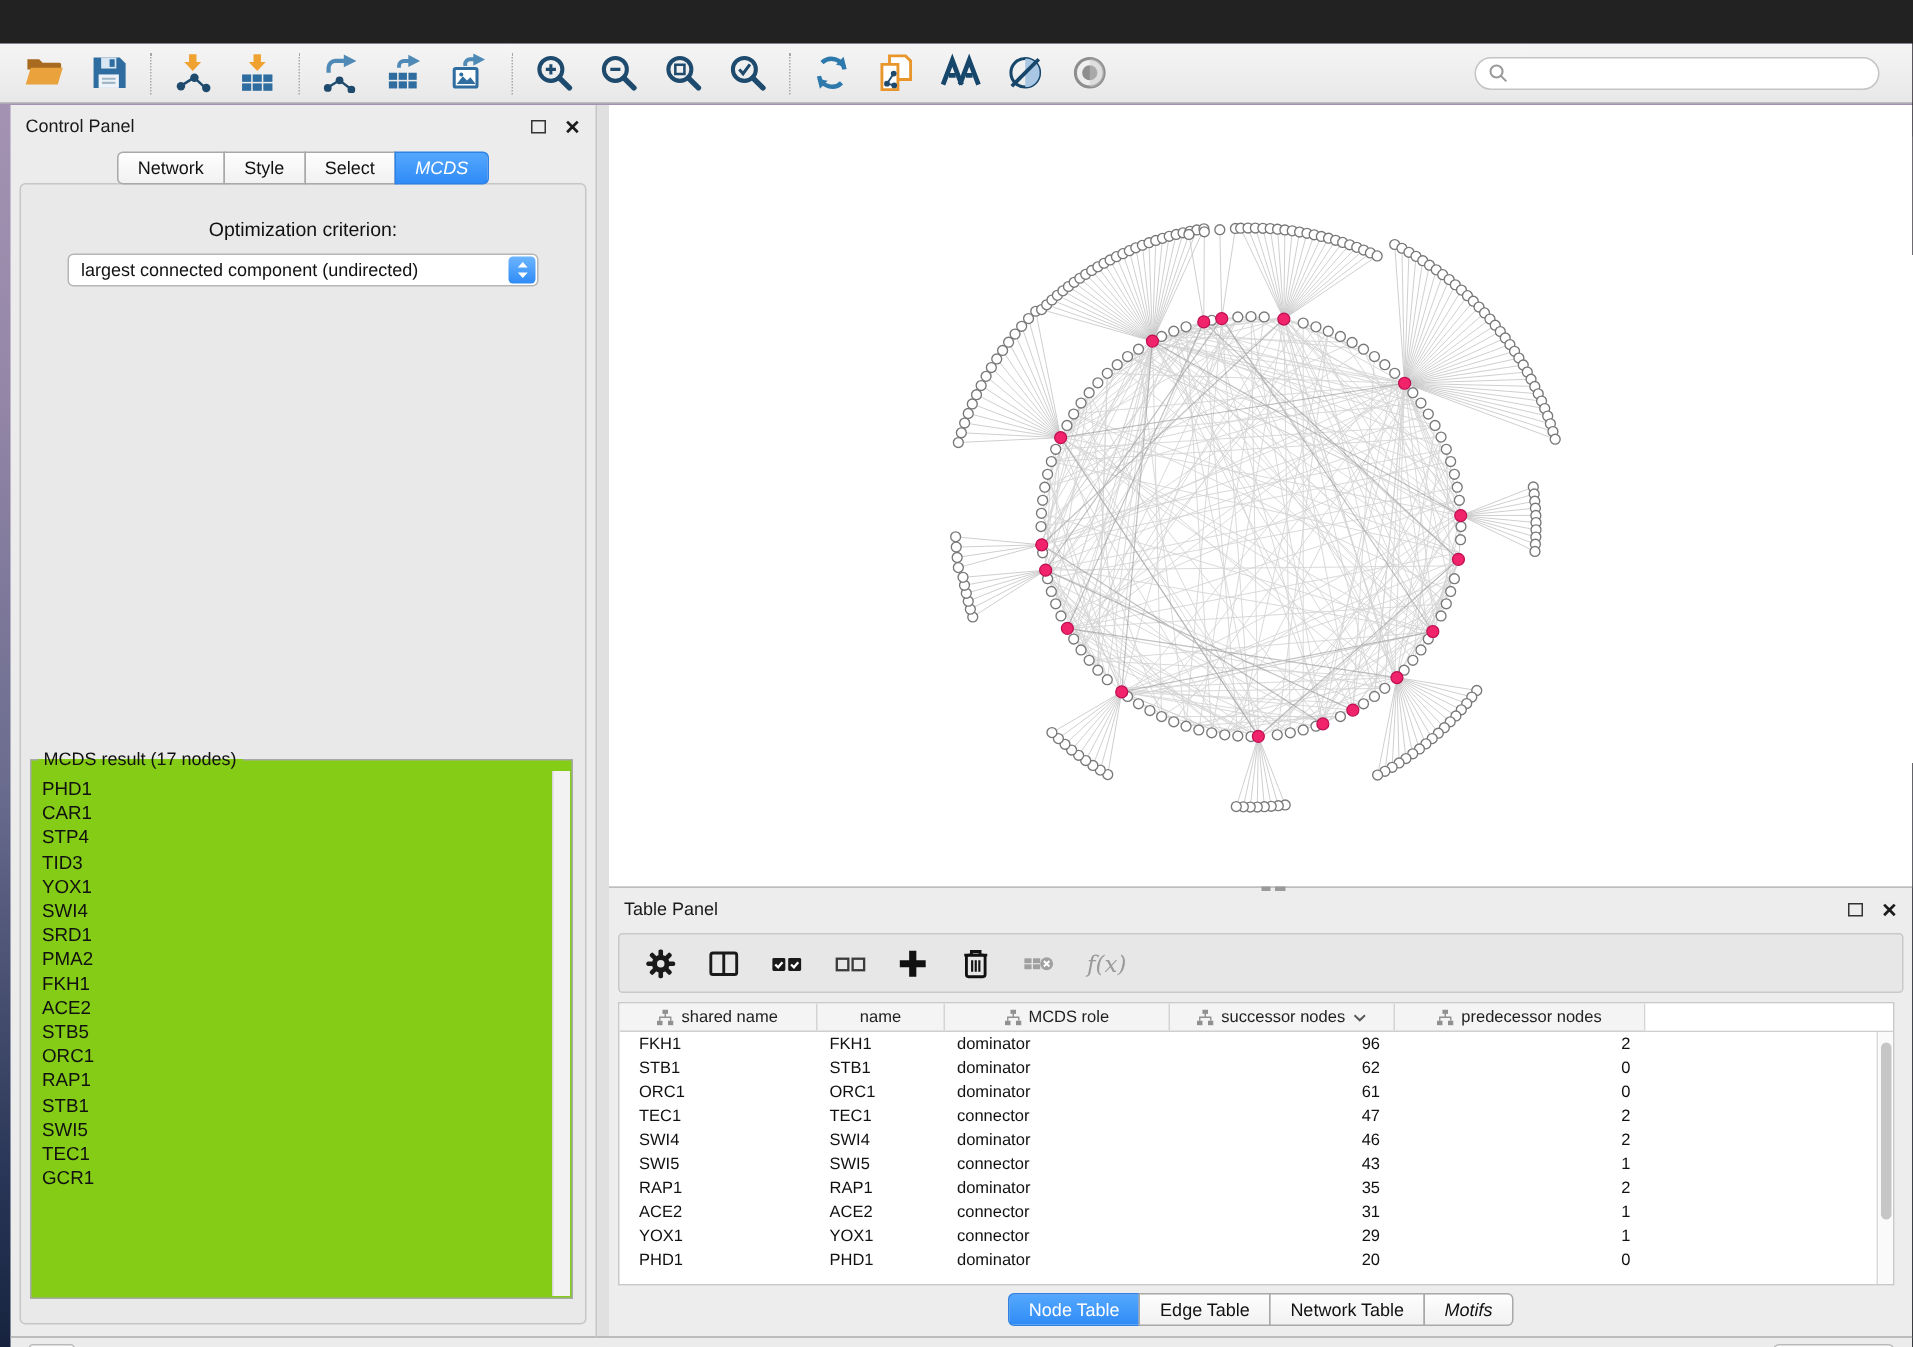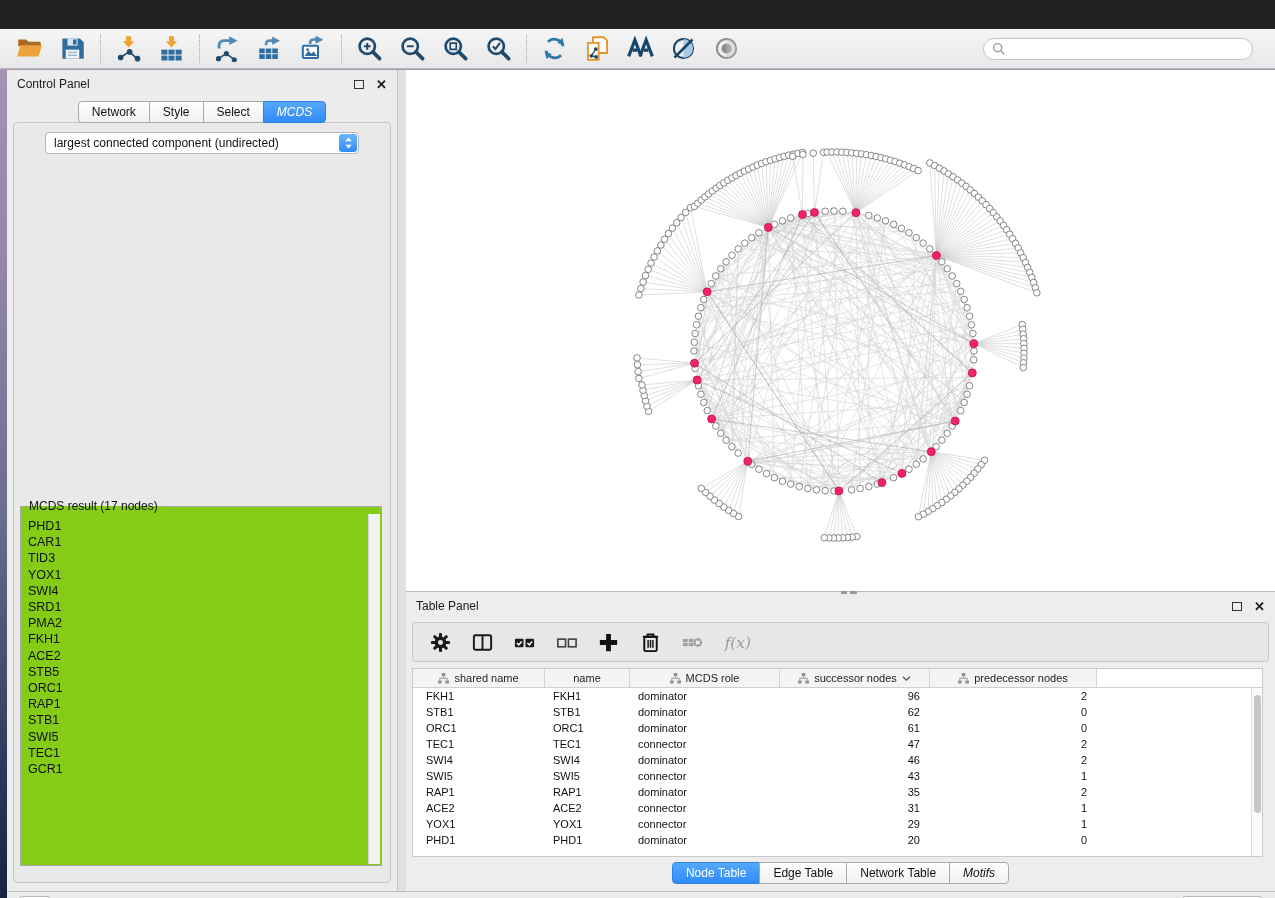--- a/index.html
+++ b/index.html
@@ -280,35 +280,37 @@
       <span class="win-float"></span>
       <span class="win-close">✕</span>
     </div>
     <div class="cp-tabs seg-tabs" id="cp-tabs">
         <span class="seg">Network</span>
         <span class="seg">Style</span>
         <span class="seg">Select</span>
         <span class="seg active">MCDS</span>
       </div>
     <div class="cp-body">
+      <div class="opt-label">Optimization criterion:</div>
       <div class="opt-select">
         <span>largest connected component (undirected)</span>
         <span class="stepper">
           <svg width="9" height="14" viewBox="0 0 9 14">
               <path d="M1.2 5.3L4.5 1.6 7.8 5.3z" fill="#fff"></path>
               <path d="M1.2 8.7L4.5 12.4 7.8 8.7z" fill="#fff"></path>
             </svg>
         </span>
       </div>
       <fieldset class="mcds-box">
         <legend>MCDS result (17 nodes)</legend>
         <div style="position:absolute; inset:0;">
           <div class="mcds-list" id="mcds-list">
               <div class="mcds-item">PHD1</div>
               <div class="mcds-item">CAR1</div>
+              <div class="mcds-item">STP4</div>
               <div class="mcds-item">TID3</div>
               <div class="mcds-item">YOX1</div>
               <div class="mcds-item">SWI4</div>
               <div class="mcds-item">SRD1</div>
               <div class="mcds-item">PMA2</div>
               <div class="mcds-item">FKH1</div>
               <div class="mcds-item">ACE2</div>
               <div class="mcds-item">STB5</div>
               <div class="mcds-item">ORC1</div>
               <div class="mcds-item">RAP1</div>

